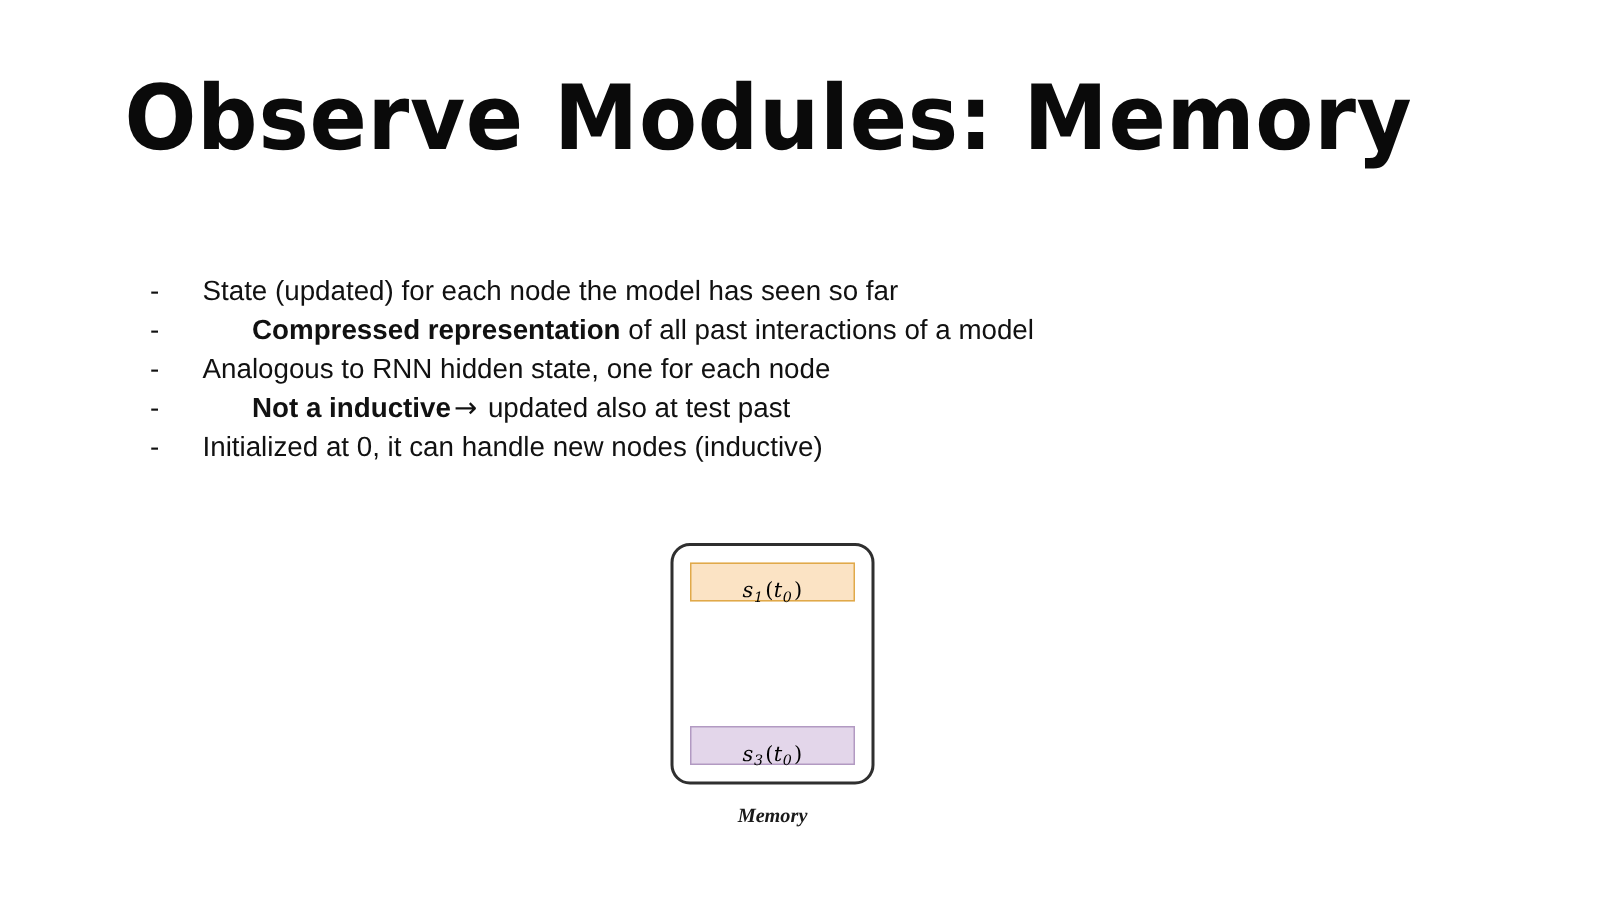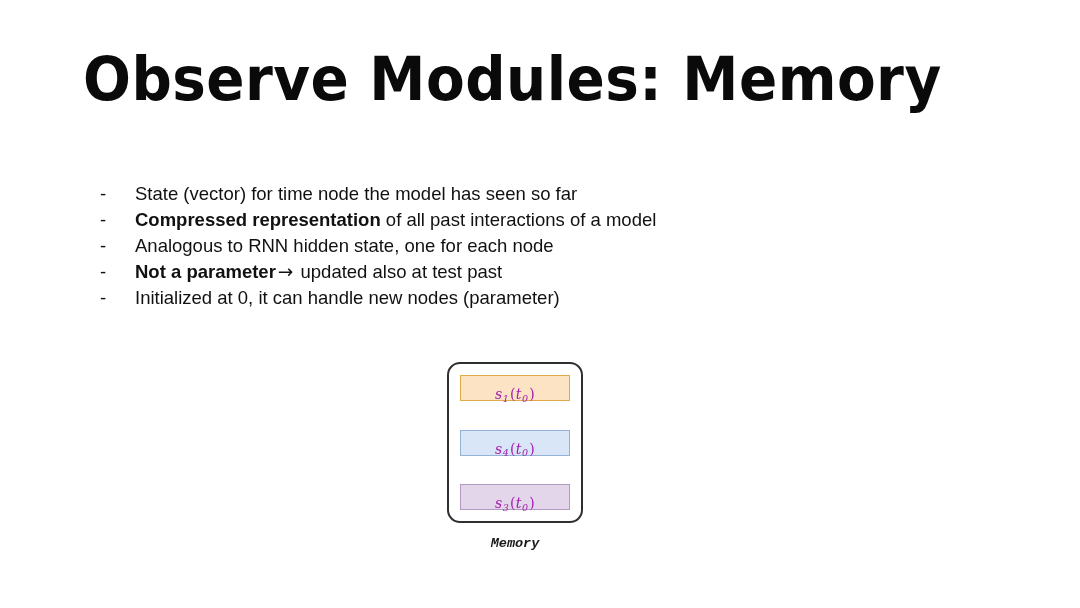--- a/index.html
+++ b/index.html
@@ -58,20 +58,21 @@
     width: 35px;
     flex: 0 0 35px;
     color: #111111;
     font-size: 18.5px;
   }
   .bullet-text {
     flex: 1 1 auto;
   }
   .bullet-text b {
     font-weight: 700;
+    margin-left: 33px;
   }
   .arrow-glyph {
     font-family: "DejaVu Sans", sans-serif;
     padding: 0 2px;
   }
 
   
   .memory-figure {
     position: absolute;
     left: 447px;
@@ -96,21 +97,21 @@
     border-width: 1.2px;
     border-style: solid;
     display: flex;
     align-items: center;
     justify-content: center;
   }
   .cell-label {
     font-family: "DejaVu Serif", serif;
     font-style: italic;
     font-size: 14px;
-    color: #a21caf;
+    color: #000000;
     letter-spacing: 0.2px;
     white-space: nowrap;
     margin-top: 12px;
   }
   .cell-label sub {
     font-size: 9.5px;
     font-style: italic;
     vertical-align: baseline;
     position: relative;
     top: 2.5px;
@@ -120,66 +121,63 @@
     font-style: normal;
     padding-left: 1.5px;
   }
   .memory-caption {
     margin-top: 13px;
     text-align: center;
     font-size: 13.5px;
     font-style: italic;
     font-weight: 600;
     color: #1a1a1a;
-    font-family: Liberation Mono, monospace;
+    font-family: Liberation Serif, serif;
   }
 </style>
 </head>
 <body>
 
 <div class="slide">
 
   <div class="slide-title">Observe Modules: Memory</div>
 
   <div class="bullets">
 
     <div class="bullet-row">
       <span class="bullet-dash">-</span>
-      <span class="bullet-text">State (vector) for time node the model has seen so far</span>
+      <span class="bullet-text">State (updated) for each node the model has seen so far</span>
     </div>
 
     <div class="bullet-row">
       <span class="bullet-dash">-</span>
       <span class="bullet-text"><b>Compressed representation</b><span> of all past interactions of a model</span></span>
     </div>
 
     <div class="bullet-row">
       <span class="bullet-dash">-</span>
       <span class="bullet-text">Analogous to RNN hidden state, one for each node</span>
     </div>
 
     <div class="bullet-row">
       <span class="bullet-dash">-</span>
-      <span class="bullet-text"><b>Not a parameter</b><span class="arrow-glyph">→</span><span> updated also at test past</span></span>
+      <span class="bullet-text"><b>Not a inductive</b><span class="arrow-glyph">→</span><span> updated also at test past</span></span>
     </div>
 
     <div class="bullet-row">
       <span class="bullet-dash">-</span>
-      <span class="bullet-text">Initialized at 0, it can handle new nodes (parameter)</span>
+      <span class="bullet-text">Initialized at 0, it can handle new nodes (inductive)</span>
     </div>
 
   </div>
 
   <div class="memory-figure">
     <div class="memory-box" id="memory-box" style="border-color: rgb(47, 47, 47);">
       <div class="memory-cell" style="background: rgb(251, 227, 196); border-color: rgb(224, 169, 74);">
         <span class="cell-label"><span>s</span><sub>1</sub><span class="paren">(</span><span>t</span><sub>0</sub><span class="paren">)</span></span>
-      </div>
-      <div class="memory-cell" style="background: rgb(217, 230, 247); border-color: rgb(148, 178, 214);">
-        <span class="cell-label"><span>s</span><sub>4</sub><span class="paren">(</span><span>t</span><sub>0</sub><span class="paren">)</span></span>
       </div>
       <div class="memory-cell" style="background: rgb(227, 214, 234); border-color: rgb(178, 154, 194); align-items: center;">
         <span class="cell-label"><span>s</span><sub>3</sub><span class="paren">(</span><span>t</span><sub>0</sub><span class="paren">)</span></span>
       </div>
     </div>
     <div class="memory-caption">Memory</div>
   </div>
 
 </div>
 

